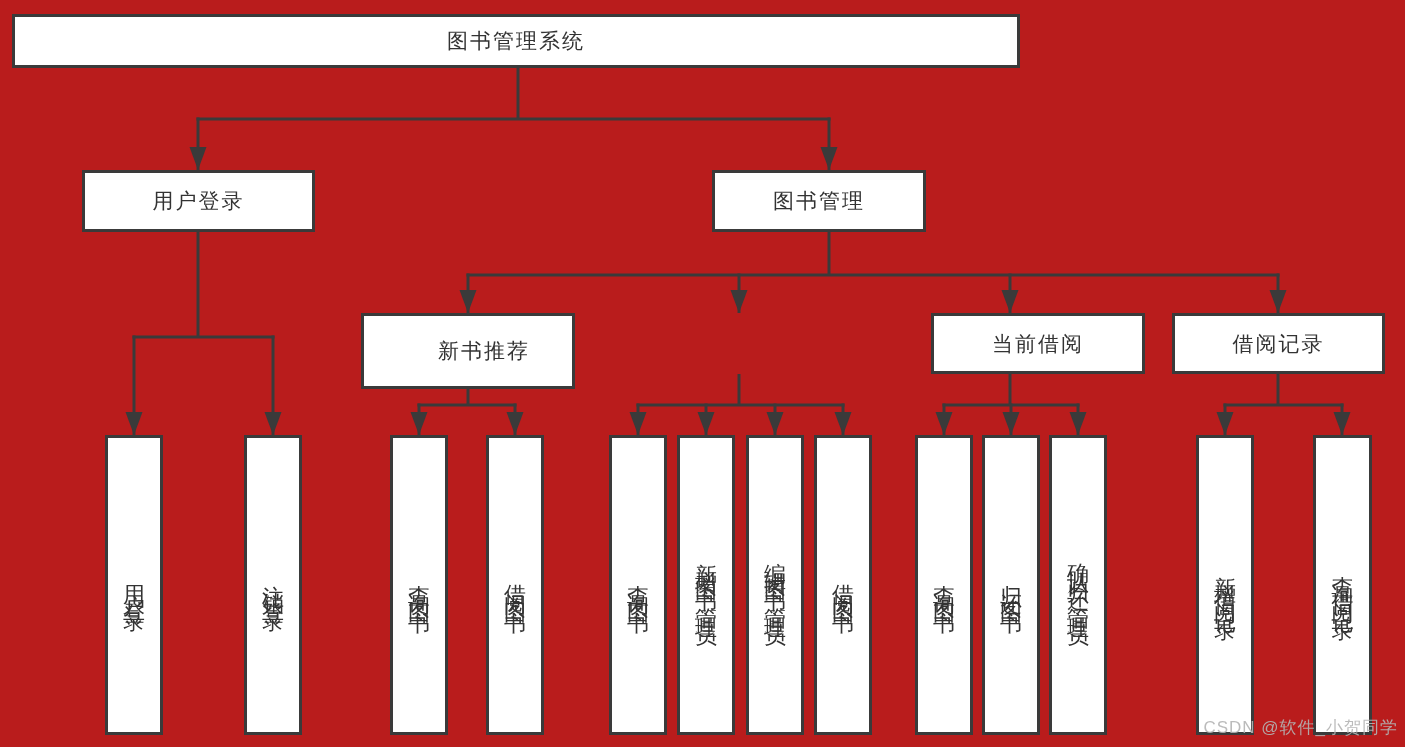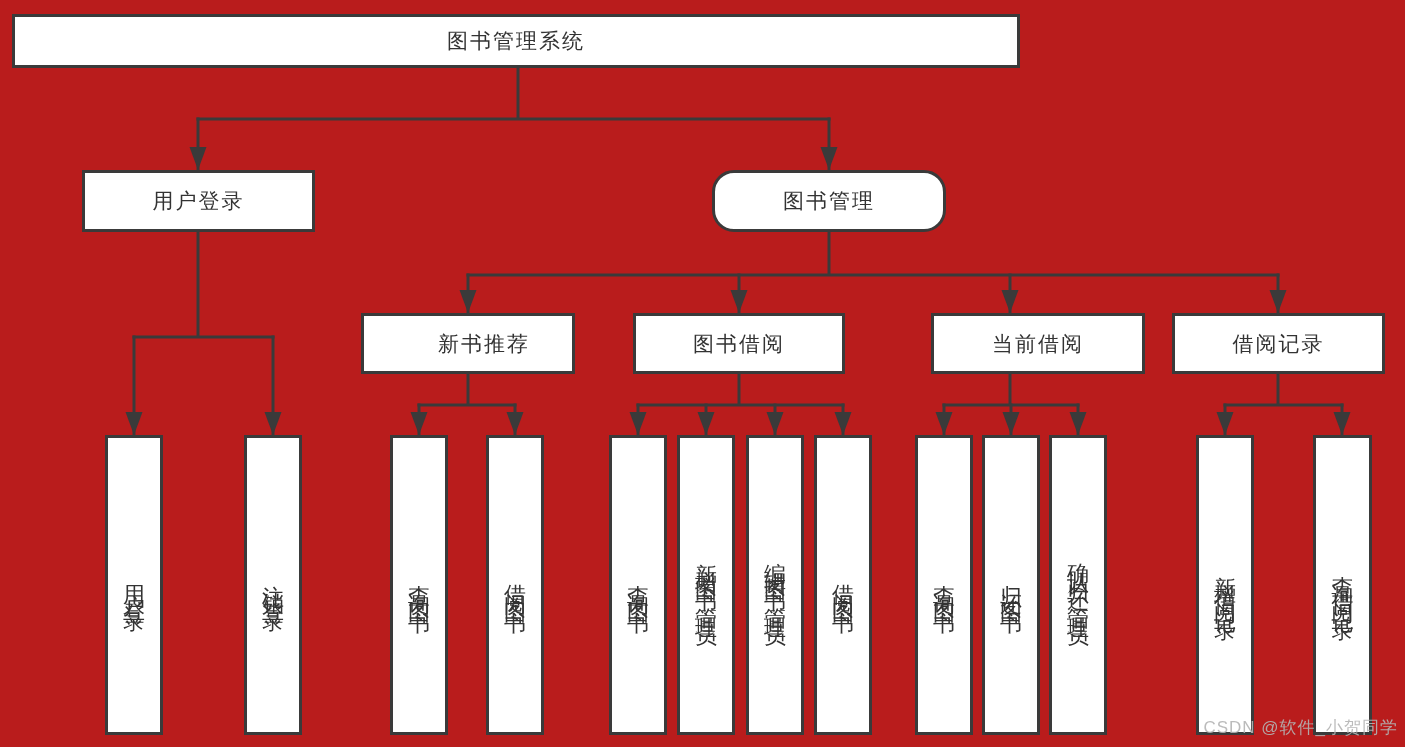--- a/index.html
+++ b/index.html
@@ -106,29 +106,26 @@
     </g>
   </svg>
 
   <div class="node hbox" style="left:12px; top:14px; width:1008px; height:54px;">
     <span>图书管理系统</span>
   </div>
 
   <div class="node hbox" style="left:82px; top:170px; width:233px; height:62px;">
     <span>用户登录</span>
   </div>
-  <div class="node hbox" style="left:712px; top:170px; width:234px; height:62px;border-radius:22px;">
+  <div class="node hbox" style="left:712px; top:170px; width:214px; height:62px;">
     <span>图书管理</span>
   </div>
 
-  <div class="node hbox" style="left:361px; top:313px; width:214px; height:61px;padding-left:32px;">
+  <div class="node hbox" style="left:361px; top:313px; width:214px; height:76px;padding-left:32px;">
     <span>新书推荐</span>
-  </div>
-  <div class="node hbox" style="left:633px; top:313px; width:212px; height:61px;">
-    <span>图书借阅</span>
   </div>
   <div class="node hbox" style="left:903px; top:313px; width:214px; height:61px;margin-left:28px;">
     <span>当前借阅</span>
   </div>
   <div class="node hbox" style="left:1172px; top:313px; width:213px; height:61px;">
     <span>借阅记录</span>
   </div>
 
   <div class="node vbox" style="left:105px; top:435px; width:58px; height:300px;">
     <span>用户登录</span>

